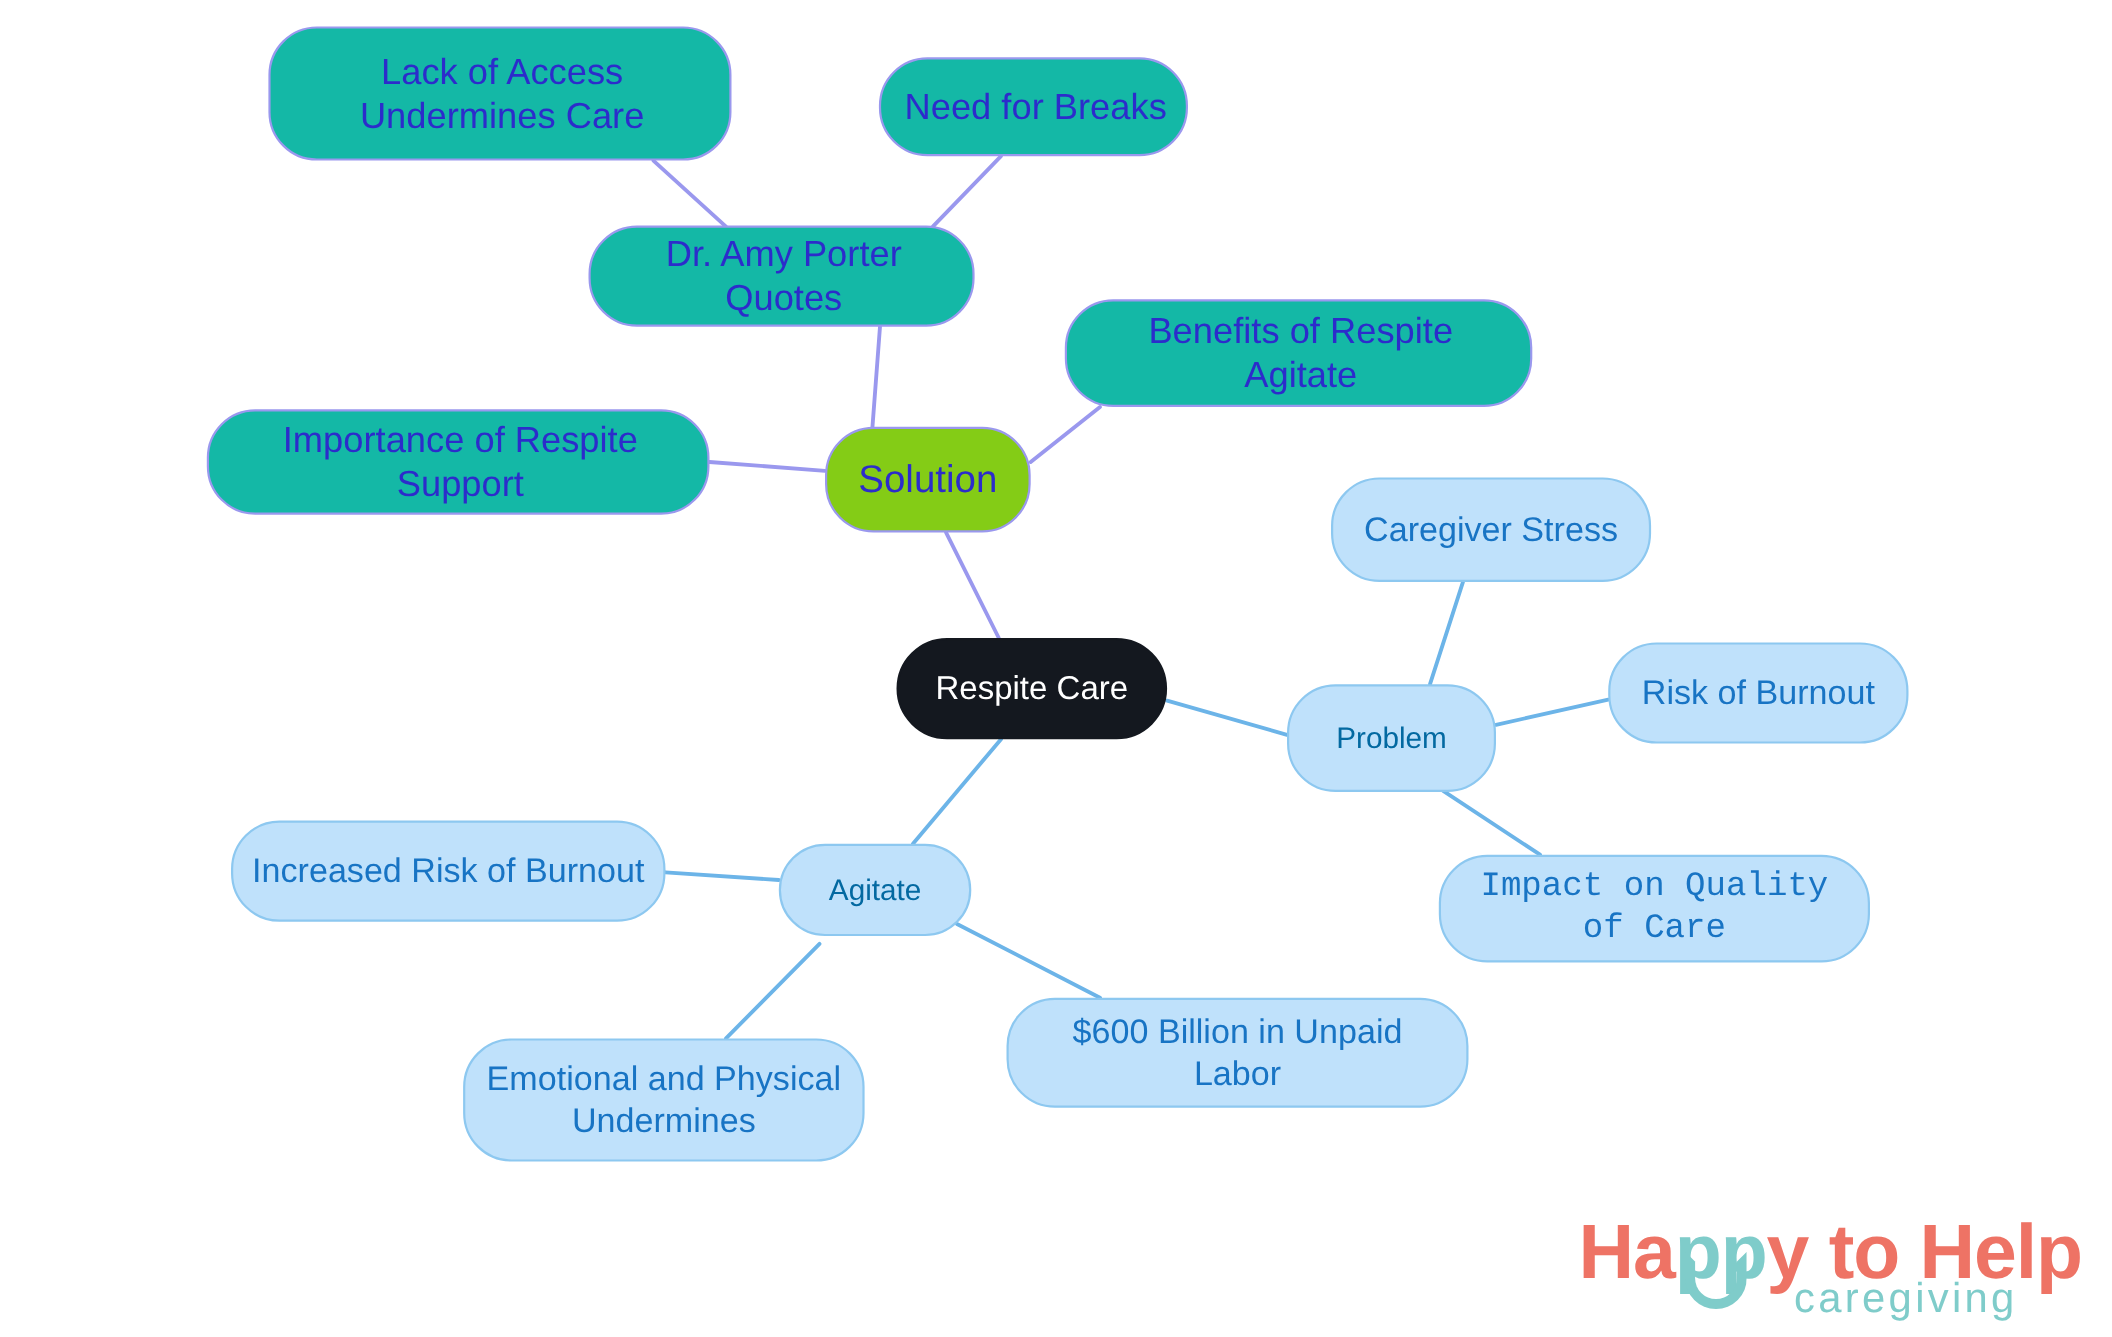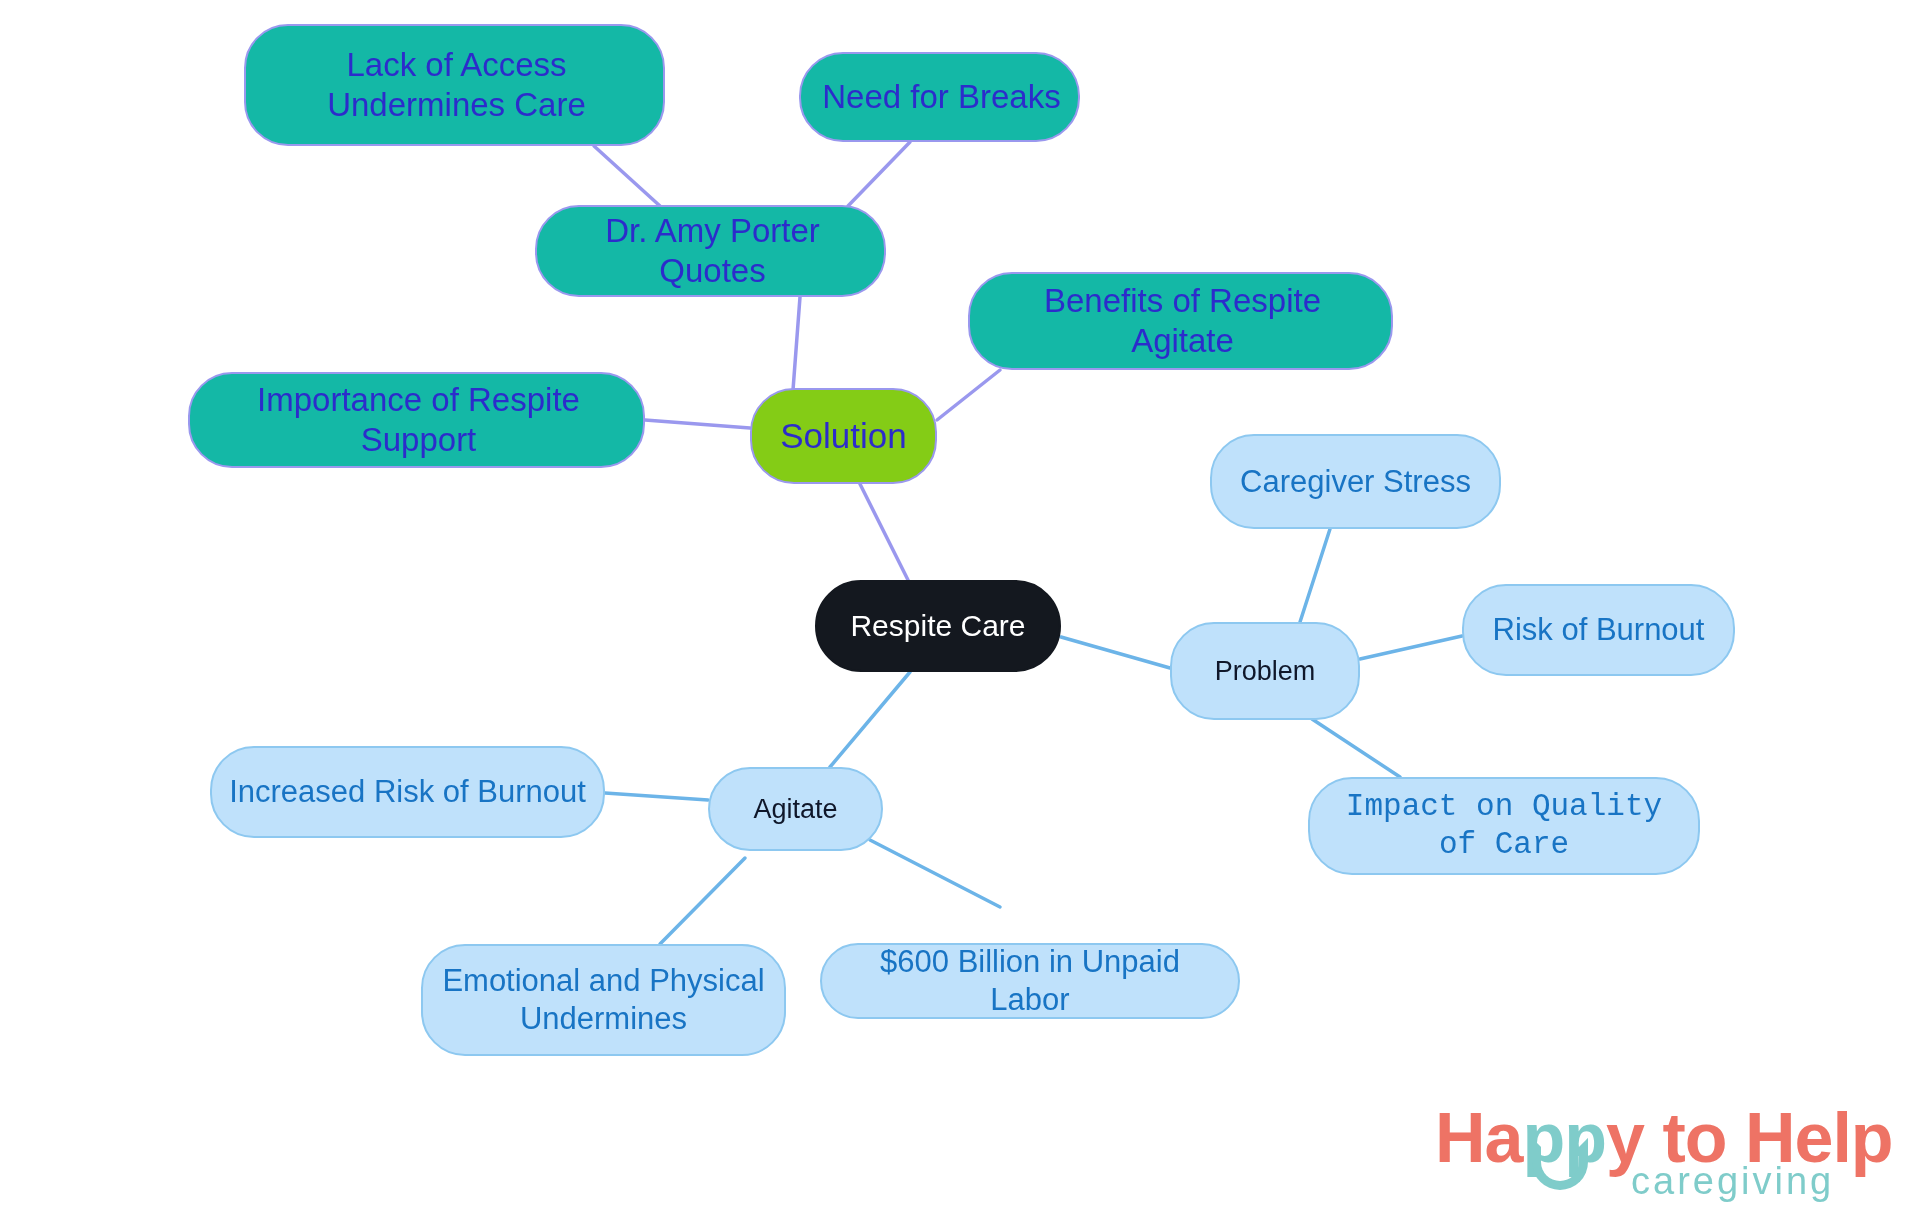--- a/index.html
+++ b/index.html
@@ -51,21 +51,21 @@
   .node.blue {
     background:#bfe1fb;
     border-color:#8dc8f0;
     color:#1874c4;
     font-size:31px;
   }
 
   .node.blue-branch {
     background:#bfe1fb;
     border-color:#8dc8f0;
-    color:#0f172a;
+    color:#0369a1;
     font-size:27px;
   }
 
   
   #logo {
     position:absolute;
     left:1435px;
     top:1098px;
     width:455px;
     height:108px;
@@ -130,21 +130,21 @@
       <div class="node purple" style="left: 799px; top: 52px; width: 281px; height: 90px;">Need for Breaks</div>
       <div class="node purple" style="left: 968px; top: 272px; width: 425px; height: 98px;">Benefits of Respite Agitate</div>
       <div class="node purple" style="left: 188px; top: 372px; width: 457px; height: 96px;">Importance of Respite Support</div>
       <div class="node blue-branch" style="left: 1170px; top: 622px; width: 190px; height: 98px;">Problem</div>
       <div class="node blue" style="left: 1210px; top: 434px; width: 291px; height: 95px;">Caregiver Stress</div>
       <div class="node blue" style="left: 1462px; top: 584px; width: 273px; height: 92px;">Risk of Burnout</div>
       <div class="node blue" style="left: 1308px; top: 777px; width: 392px; height: 98px; font-family: Liberation Mono, monospace;">Impact on Quality of Care</div>
       <div class="node blue-branch" style="left: 708px; top: 767px; width: 175px; height: 84px;">Agitate</div>
       <div class="node blue" style="left: 210px; top: 746px; width: 395px; height: 92px;">Increased Risk of Burnout</div>
       <div class="node blue" style="left: 421px; top: 944px; width: 365px; height: 112px;">Emotional and Physical Undermines</div>
-      <div class="node blue" style="left: 820px; top: 907px; width: 420px; height: 76px; margin-top: 36px;">$600 Billion in Unpaid Labor</div>
+      <div class="node blue" style="left: 915px; top: 907px; width: 420px; height: 100px;">$600 Billion in Unpaid Labor</div>
     </div>
 
   <div id="logo">
     <div class="wordmark"><span>Ha</span><span class="teal">pp</span><span>y to Help</span></div>
     <div class="smile-sides"></div>
     <div class="tagline">caregiving</div>
   </div>
 
 </div>
 

